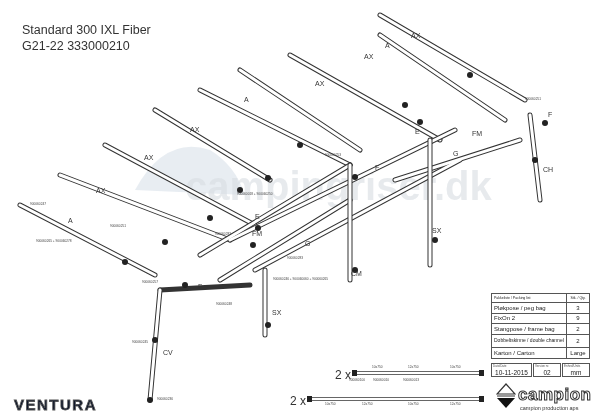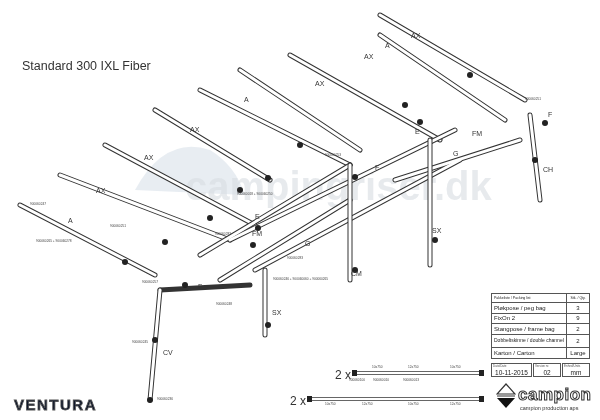--- a/index.html
+++ b/index.html
@@ -1,19 +1,19 @@
 <!DOCTYPE html>
 <html><head>
 <meta charset="utf-8">
 <style>
   * { box-sizing: border-box; margin: 0; padding: 0; }
   html, body { width: 600px; height: 420px; background: #ffffff; overflow: hidden; }
   body { position: relative; font-family: "Liberation Sans", sans-serif; color: #222; }
   .title { position: absolute; left: 22px; top: 22px; font-size: 12.5px; line-height: 16px; color: #333; }
-  .title div { white-space: nowrap; margin-top: 36px; }
+  .title div { white-space: nowrap; }
   svg.diagram { position: absolute; left: 0; top: 0; width: 600px; height: 420px; }
   .lbl { font-family: "Liberation Sans", sans-serif; font-size: 7px; fill: #333; }
   .tiny { font-family: "Liberation Sans", sans-serif; font-size: 3.2px; fill: #444; }
   .watermark { font-family: "Liberation Sans", sans-serif; font-size: 40px; font-weight: bold; fill: #d8dde2; opacity: 0.6; }
   .packing { position: absolute; left: 491px; top: 293px; width: 99px; border: 1px solid #555; font-size: 6px; background: #fff; }
   .packing .row { display: flex; border-bottom: 1px solid #555; height: 10.5px; align-items: center; }
   .packing .row:last-child { border-bottom: none; }
   .packing .c1 { flex: 1; padding-left: 2px; border-right: 1px solid #555; height: 100%; display: flex; align-items: center; white-space: nowrap; overflow: hidden; }
   .packing .c2 { width: 22px; text-align: center; }
   .packing .hdr { font-size: 3.5px; height: 9px; }
@@ -25,20 +25,21 @@
   .logo .word { position: absolute; left: 22px; top: 2px; font-size: 17px; font-weight: bold; color: #fff; -webkit-text-stroke: 1px #333; letter-spacing: 0.5px; }
   .logo .sub { position: absolute; left: 24px; top: 22px; font-size: 5.5px; color: #333; white-space: nowrap; }
   .ventura { position: absolute; left: 14px; top: 396px; font-size: 15px; font-weight: bold; letter-spacing: 1.5px; color: #0f172a; -webkit-text-stroke: 0.8px #555; }
   .qty { position: absolute; font-size: 12px; color: #333; }
 </style>
 </head>
 <body>
 
 <div class="title">
   <div>Standard 300 IXL Fiber</div>
+  <div>G21-22 333000210</div>
 </div>
 
 <svg class="diagram" viewBox="0 0 600 420">
 
   <g>
     <path d="M135,190 Q165,135 210,150 Q235,165 245,195 Z" fill="#d5dfe8" opacity="0.55"></path>
     <text class="watermark" x="185" y="200">campingriser.dk</text>
   </g>
 
   <g stroke="#333" stroke-width="5" stroke-linecap="round" fill="none">

